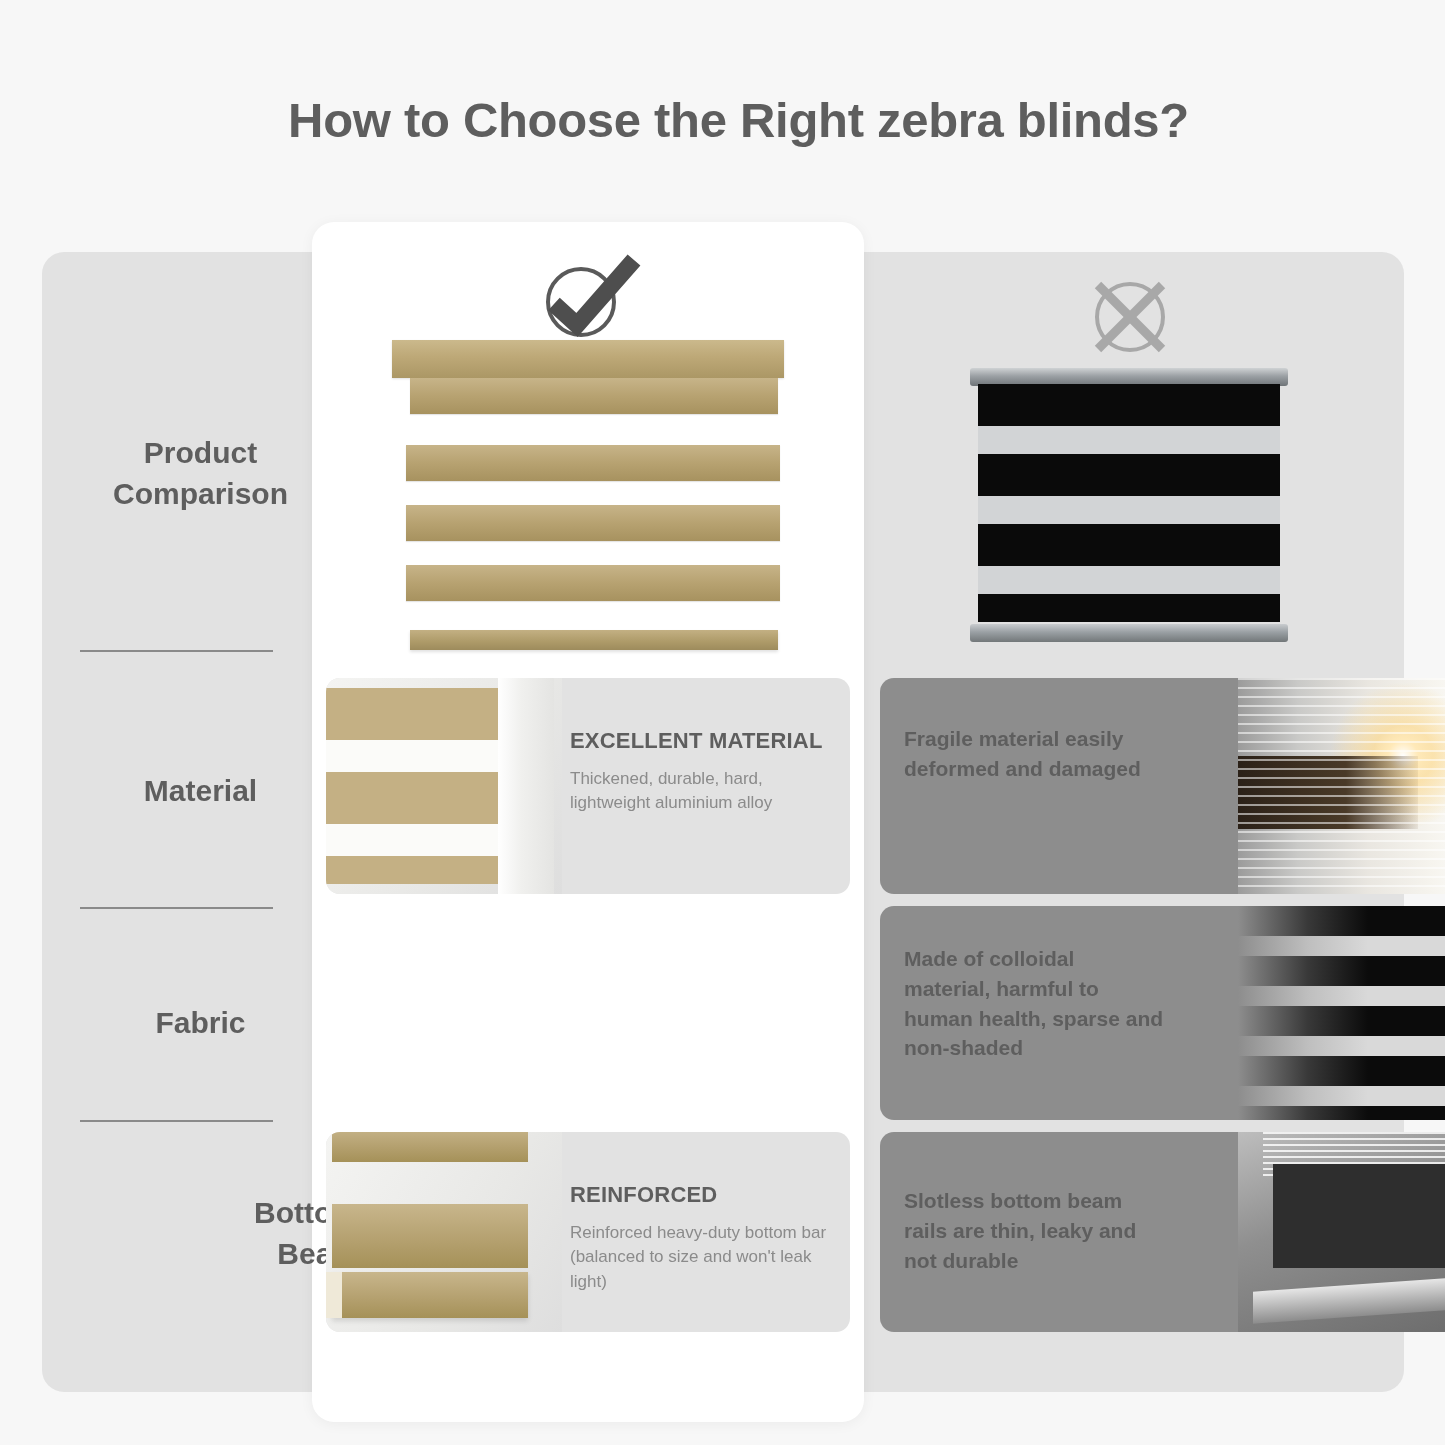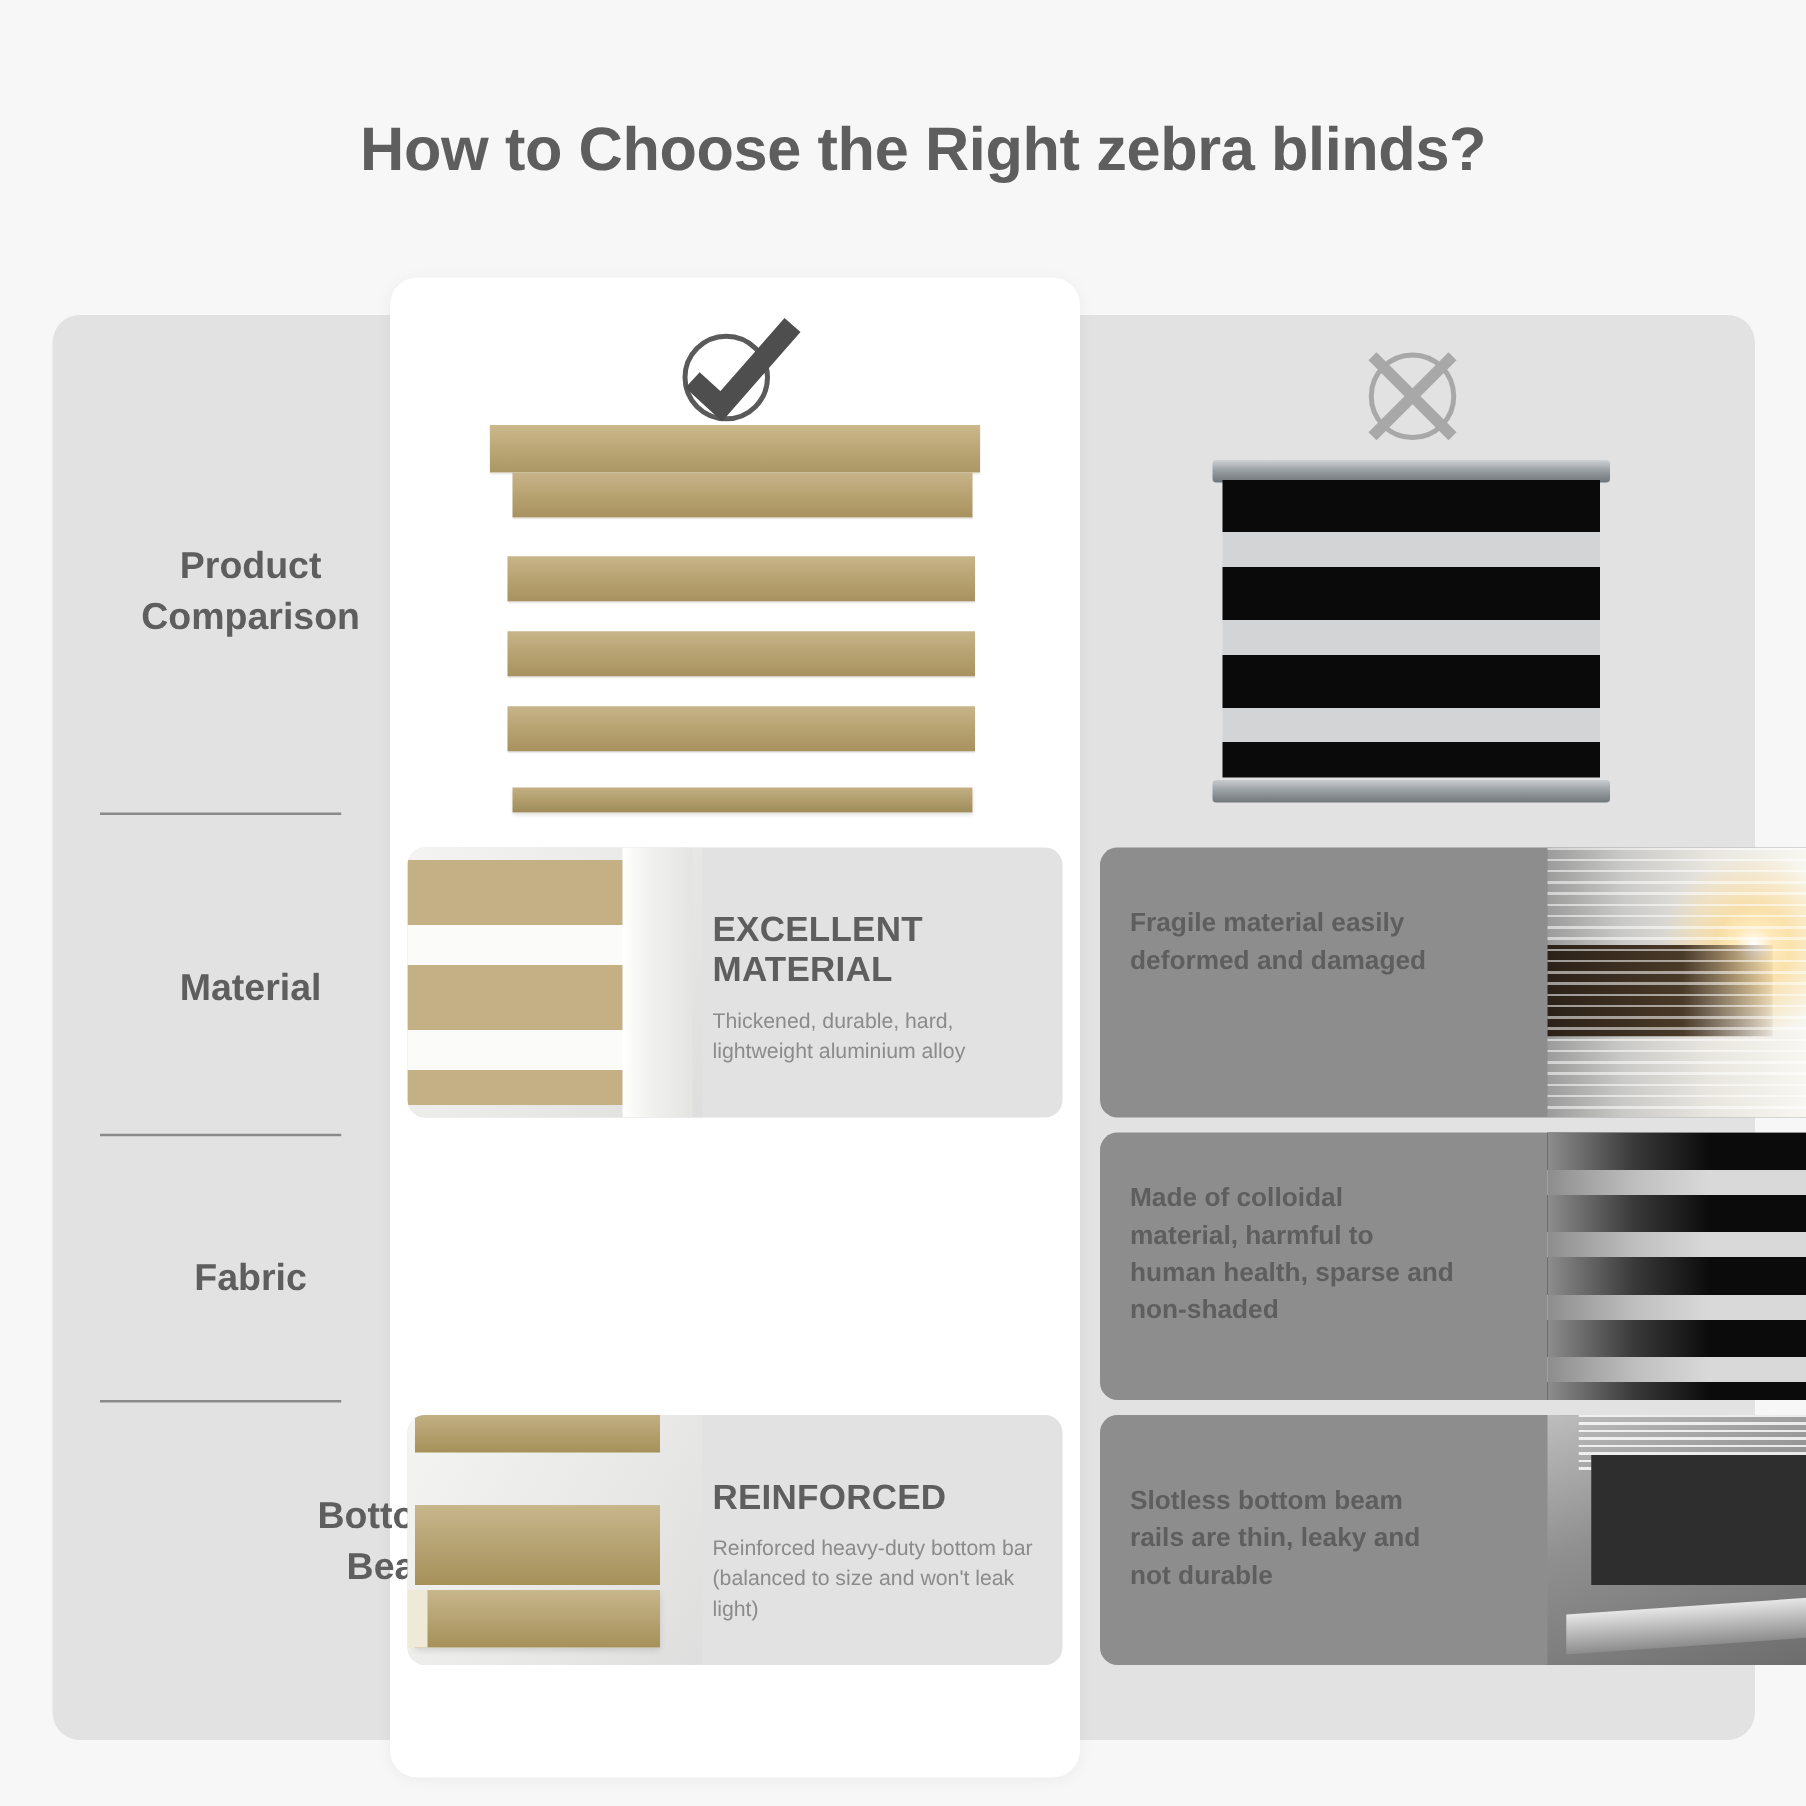--- a/index.html
+++ b/index.html
@@ -189,21 +189,21 @@
   .feat-card.row3 { top: 1132px; height: 200px; }
 
   
   .feat-text-good {
     position: absolute;
     left: 244px;
     top: 50px;
     width: 266px;
   }
   .feat-title {
-    font-size: 28px;
+    font-size: 22px;
     font-weight: bold;
     color: #5e5e5e;
     letter-spacing: 0.2px;
     margin-bottom: 13px;
   }
   .feat-desc {
     font-size: 17px;
     color: #8b8b8b;
     line-height: 1.43;
   }

